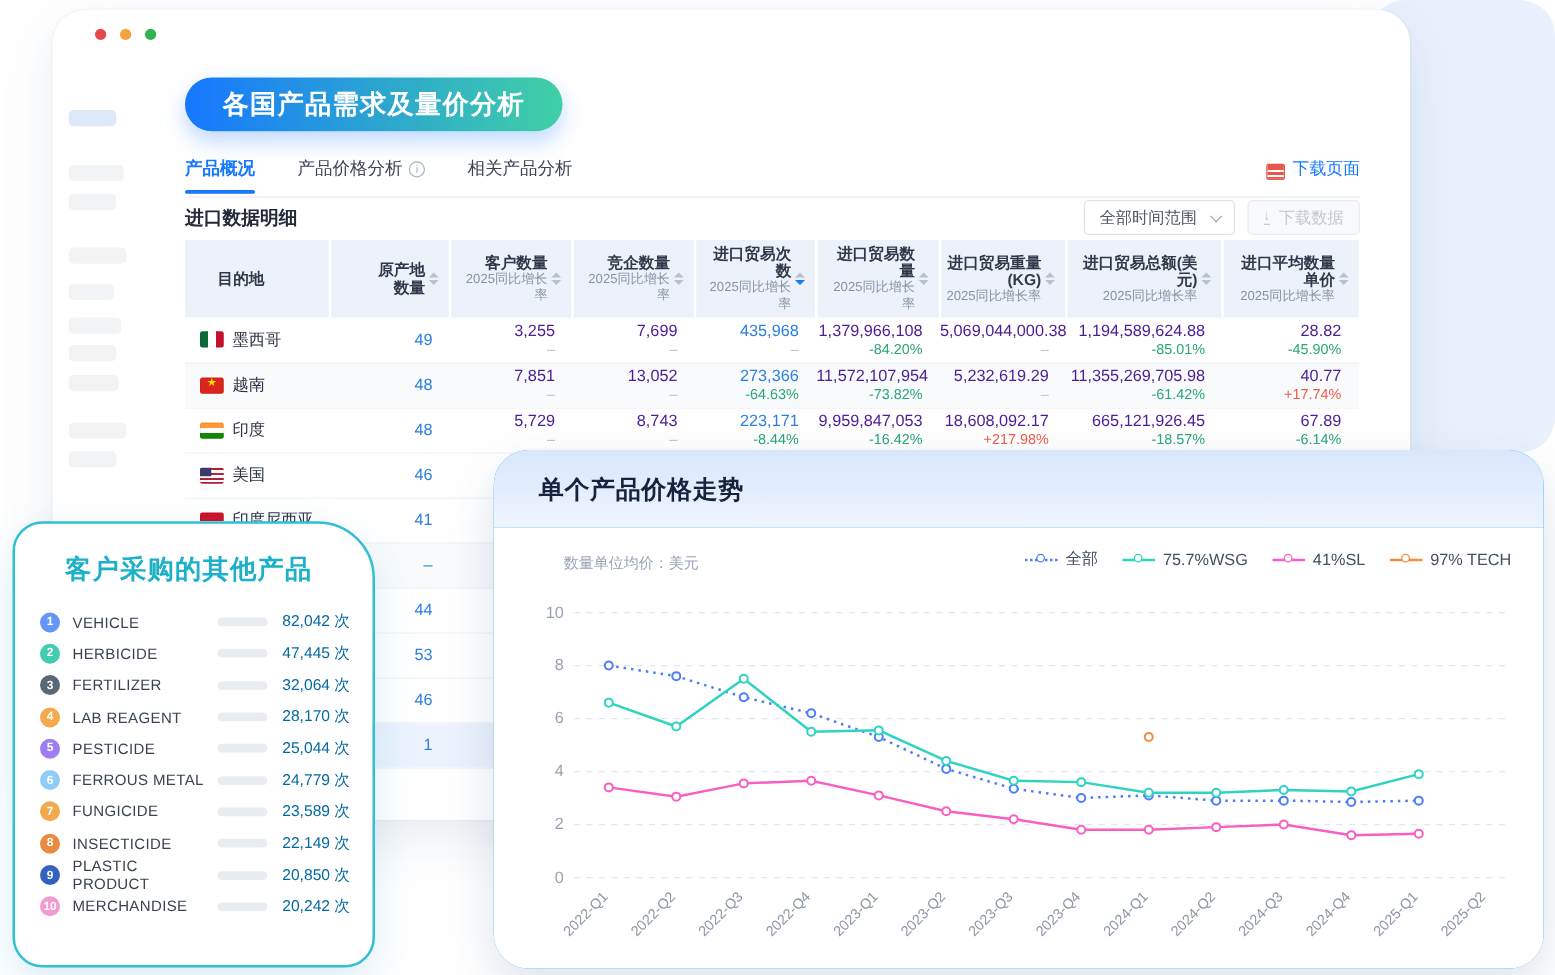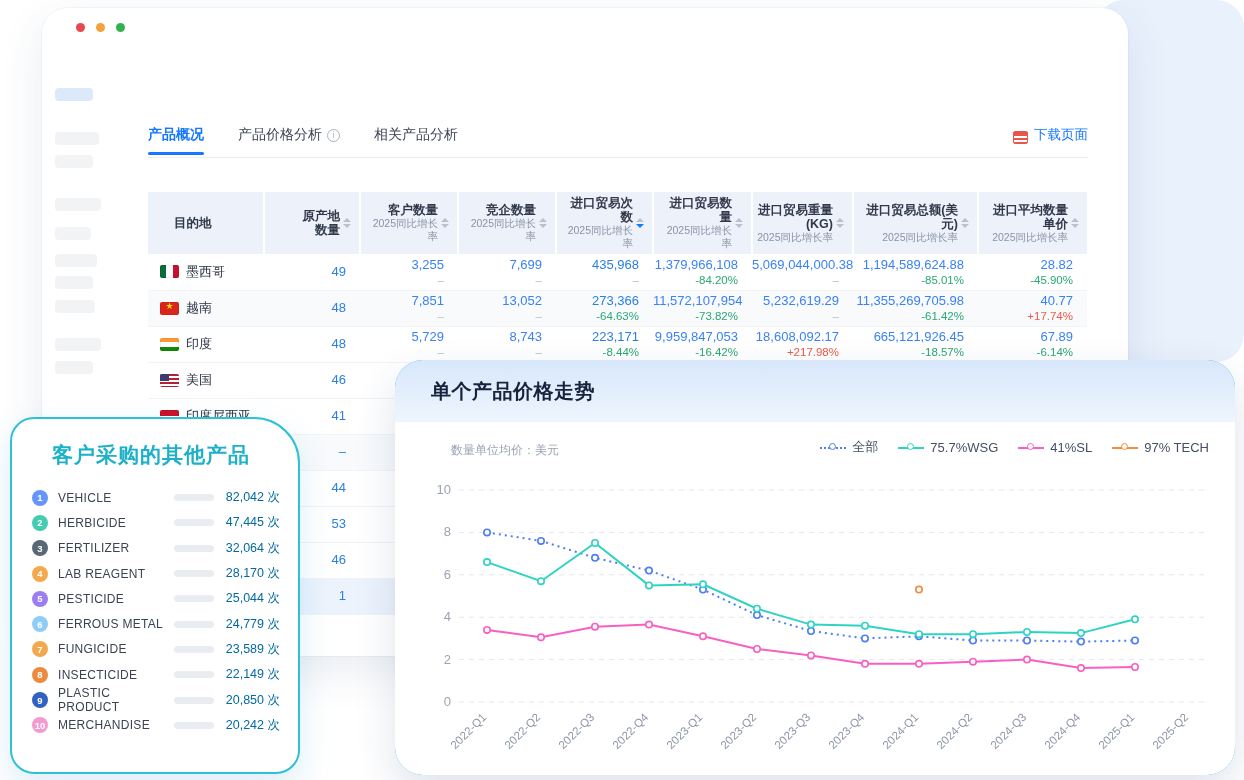--- a/index.html
+++ b/index.html
@@ -68,21 +68,21 @@
   .cname { font-size:13px; color:#2b3244; }
   .flag { width:19px; height:13px; border-radius:2px; display:inline-block; box-shadow:0 0 0 1px rgba(0,0,0,.06) inset; position:relative; overflow:hidden; flex:0 0 auto; }
   .flag-mx { background:linear-gradient(90deg,#0b6b3a 0 33%,#fff 33% 66%,#c8102e 66%); }
   .flag-vn { background:#da251d; } .flag-vn::after{ content:"★"; position:absolute; left:0; right:0; top:-1px; text-align:center; font-size:9px; color:#ffde00; }
   .flag-in { background:linear-gradient(180deg,#ff9933 0 33%,#fff 33% 66%,#128807 66%); }
   .flag-us { background:repeating-linear-gradient(180deg,#b22234 0 2px,#fff 2px 4px); }
   .flag-us::before { content:""; position:absolute; left:0; top:0; width:9px; height:7px; background:#3c3b6e; }
   .flag-id { background:linear-gradient(180deg,#ce1126 0 50%,#fff 50%); }
   .flag-ru { background:linear-gradient(180deg,#fff 0 33%,#0039a6 33% 66%,#d52b1e 66%); }
   td.num { text-align:right; }
-  td.num .val { font-size:13px; color:#3b82f6; padding-right:14px; line-height:16px; }
+  td.num .val { font-size:13px; color:#4c1d95; padding-right:14px; line-height:16px; }
   td.num .val.blue { color:#2b7fe3; }
   .chg { font-size:11.5px; padding-right:14px; line-height:14px; }
   .chg.down { color:#2aa871; } .chg.up { color:#ee5a47; } .chg.dash { color:#b7bec8; }
 
   
   .rank-card { position:absolute; left:10px; top:417px; width:290px; height:357px; background:#fff;
                border:2px solid #2fc0d4; border-radius:24px 46px 24px 24px;
                box-shadow:0 14px 34px rgba(36,150,200,.16); z-index:6; }
   .rank-title { position:absolute; left:28px; top:22px; font-size:21px; font-weight:bold; color:#1cb1c8; letter-spacing:1px;margin-left:12px; }
   .rank-list { position:absolute; left:20px; right:18px; top:66px; }
@@ -131,40 +131,52 @@
       <div class="skel" style="top:190px;width:46px"></div>
       <div class="skel" style="top:219px;width:36px"></div>
       <div class="skel" style="top:246px;width:42px"></div>
       <div class="skel" style="top:268px;width:38px"></div>
       <div class="skel" style="top:292px;width:40px"></div>
       <div class="skel" style="top:330px;width:46px"></div>
       <div class="skel" style="top:353px;width:38px"></div>
     </div>
 
     <div class="content">
+      <div class="banner">各国产品需求及量价分析</div>
 
       <div class="tabbar">
         <div style="display:flex;">
             <div class="tab active">
               <span>产品概况</span>
             </div>
             <div class="tab">
               <span>产品价格分析</span>
               <i class="info-ic">i</i>
             </div>
             <div class="tab">
               <span>相关产品分析</span>
             </div>
           </div>
         <div class="dl-page">
           <span class="dl-page-ic"></span>
           <span>下载页面</span>
         </div>
       </div>
 
+      <div class="section-row">
+        <span class="section-title">进口数据明细</span>
+        <div class="range-select">
+          <span>全部时间范围</span>
+          <span class="chev"></span>
+        </div>
+        <div class="dl-data">
+          <i class="dl-ic">↓</i>
+          <span>下载数据</span>
+        </div>
+      </div>
 
       <table class="grid">
         <colgroup>
           <col style="width:116px">
             <col style="width:96px">
             <col style="width:98px">
             <col style="width:98px">
           <col style="width:97px">
             <col style="width:99px">
             <col style="width:101px">

